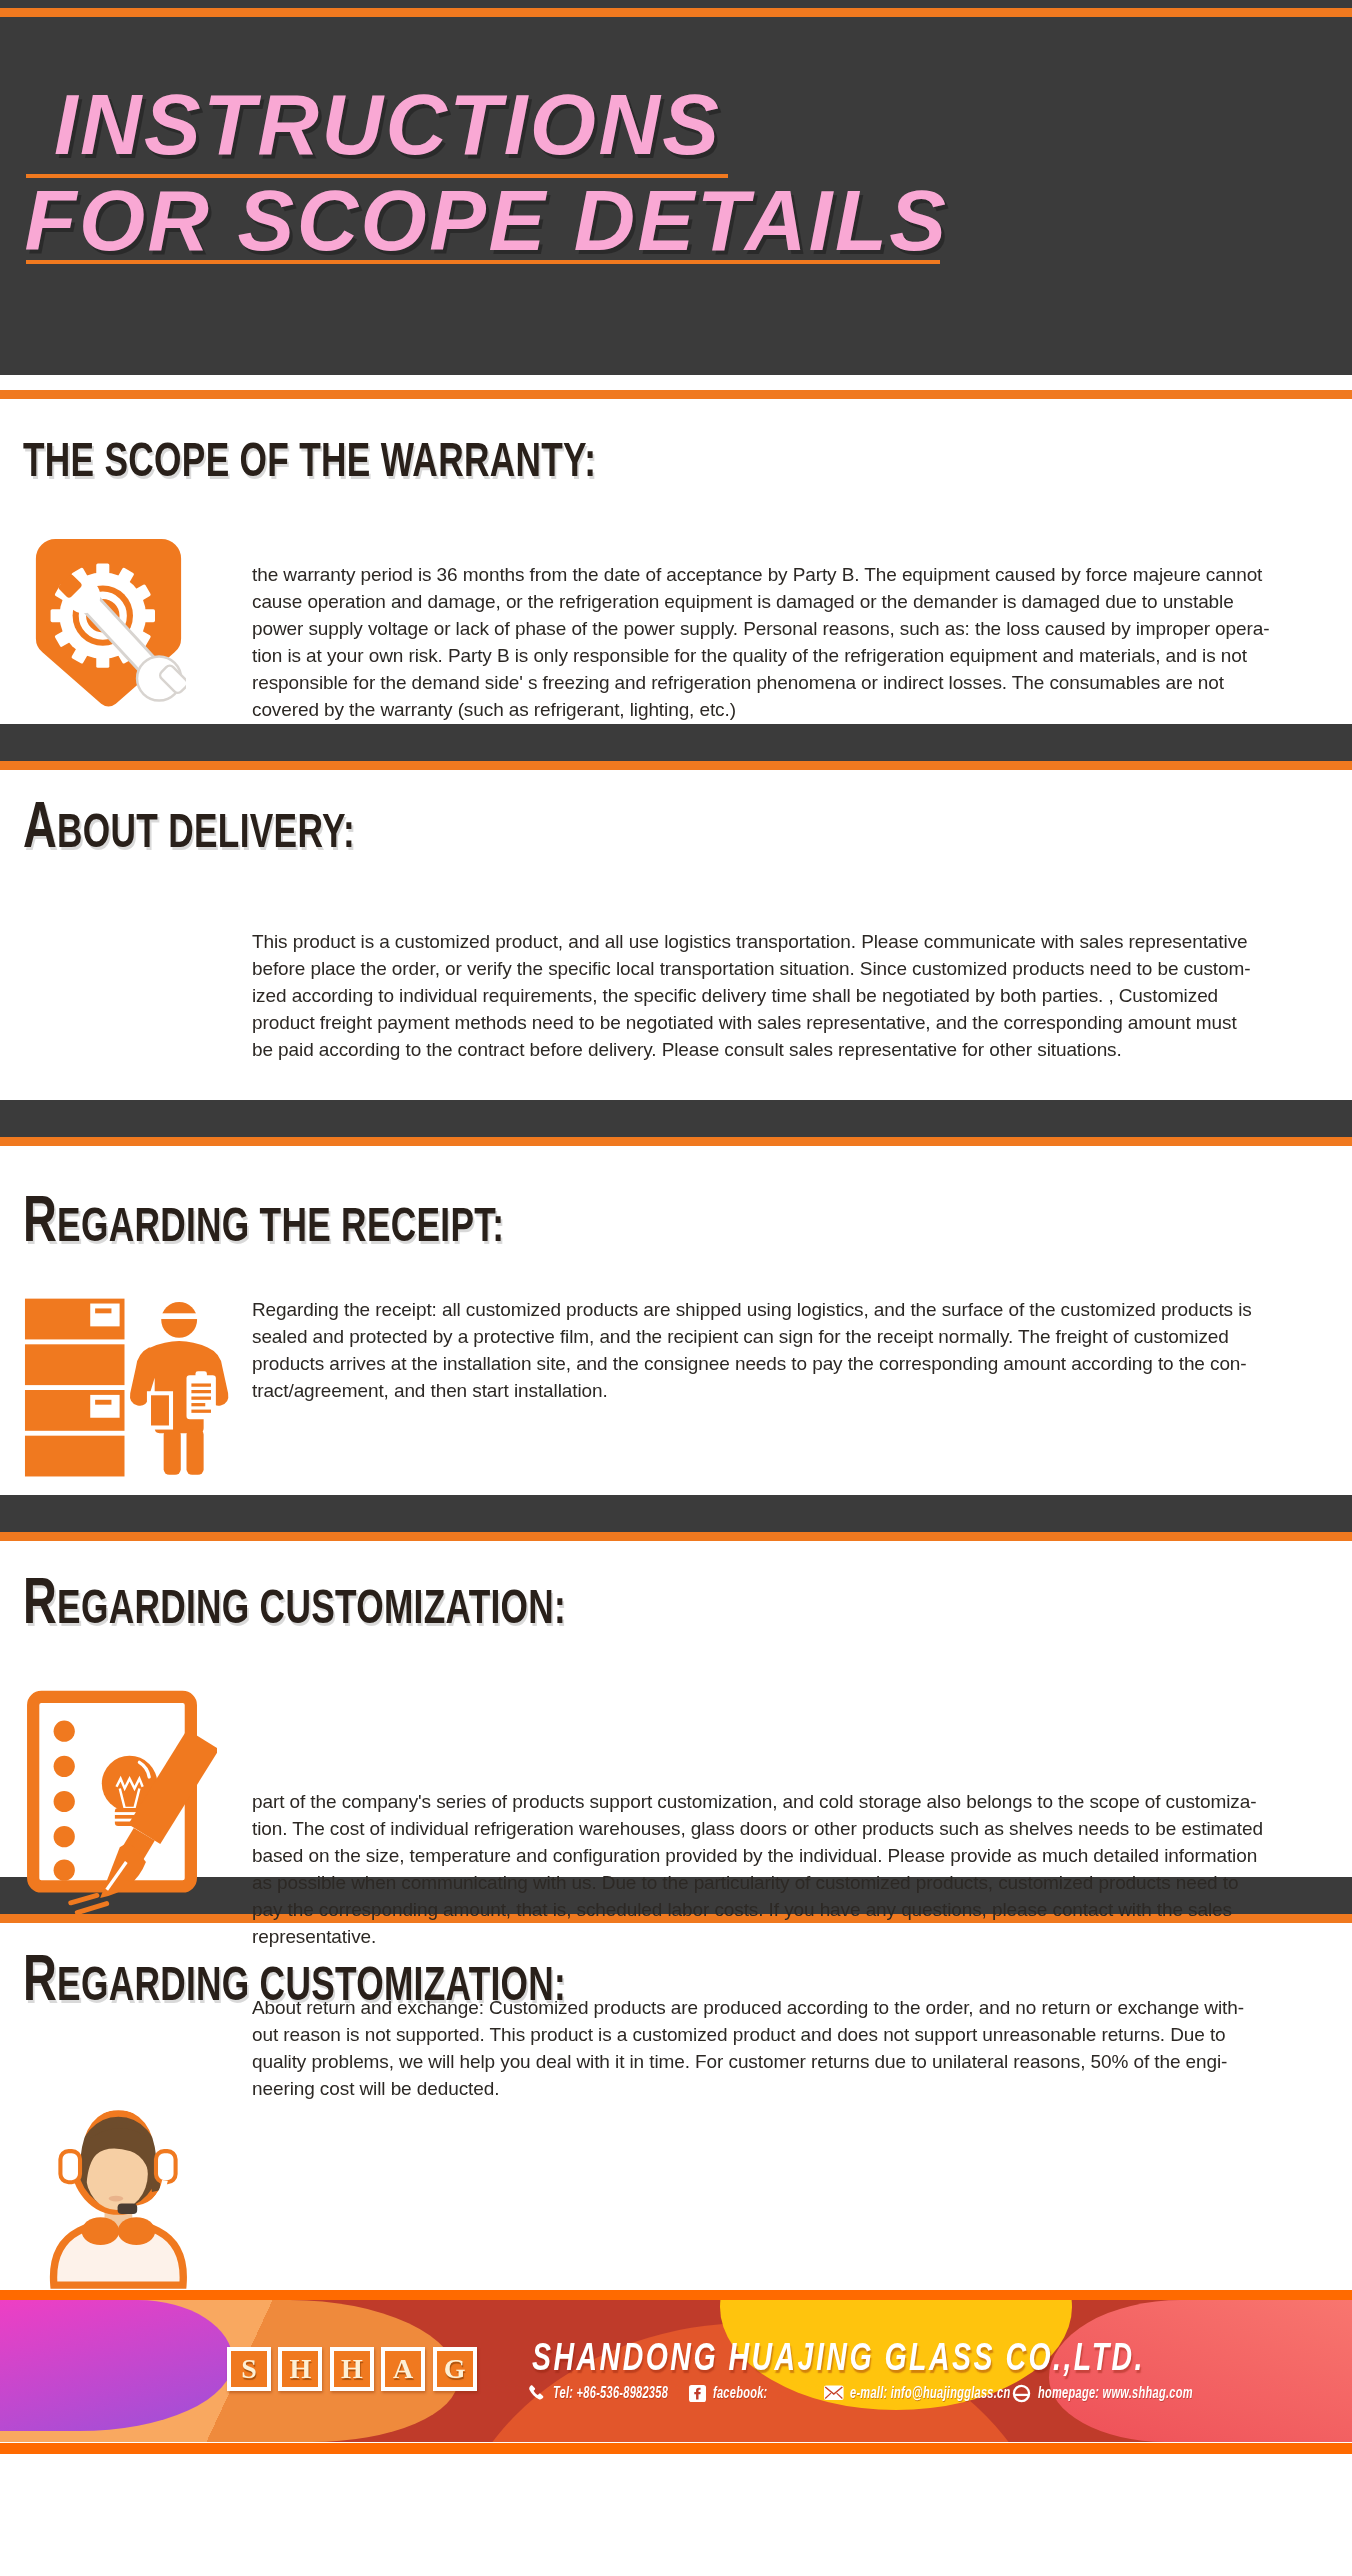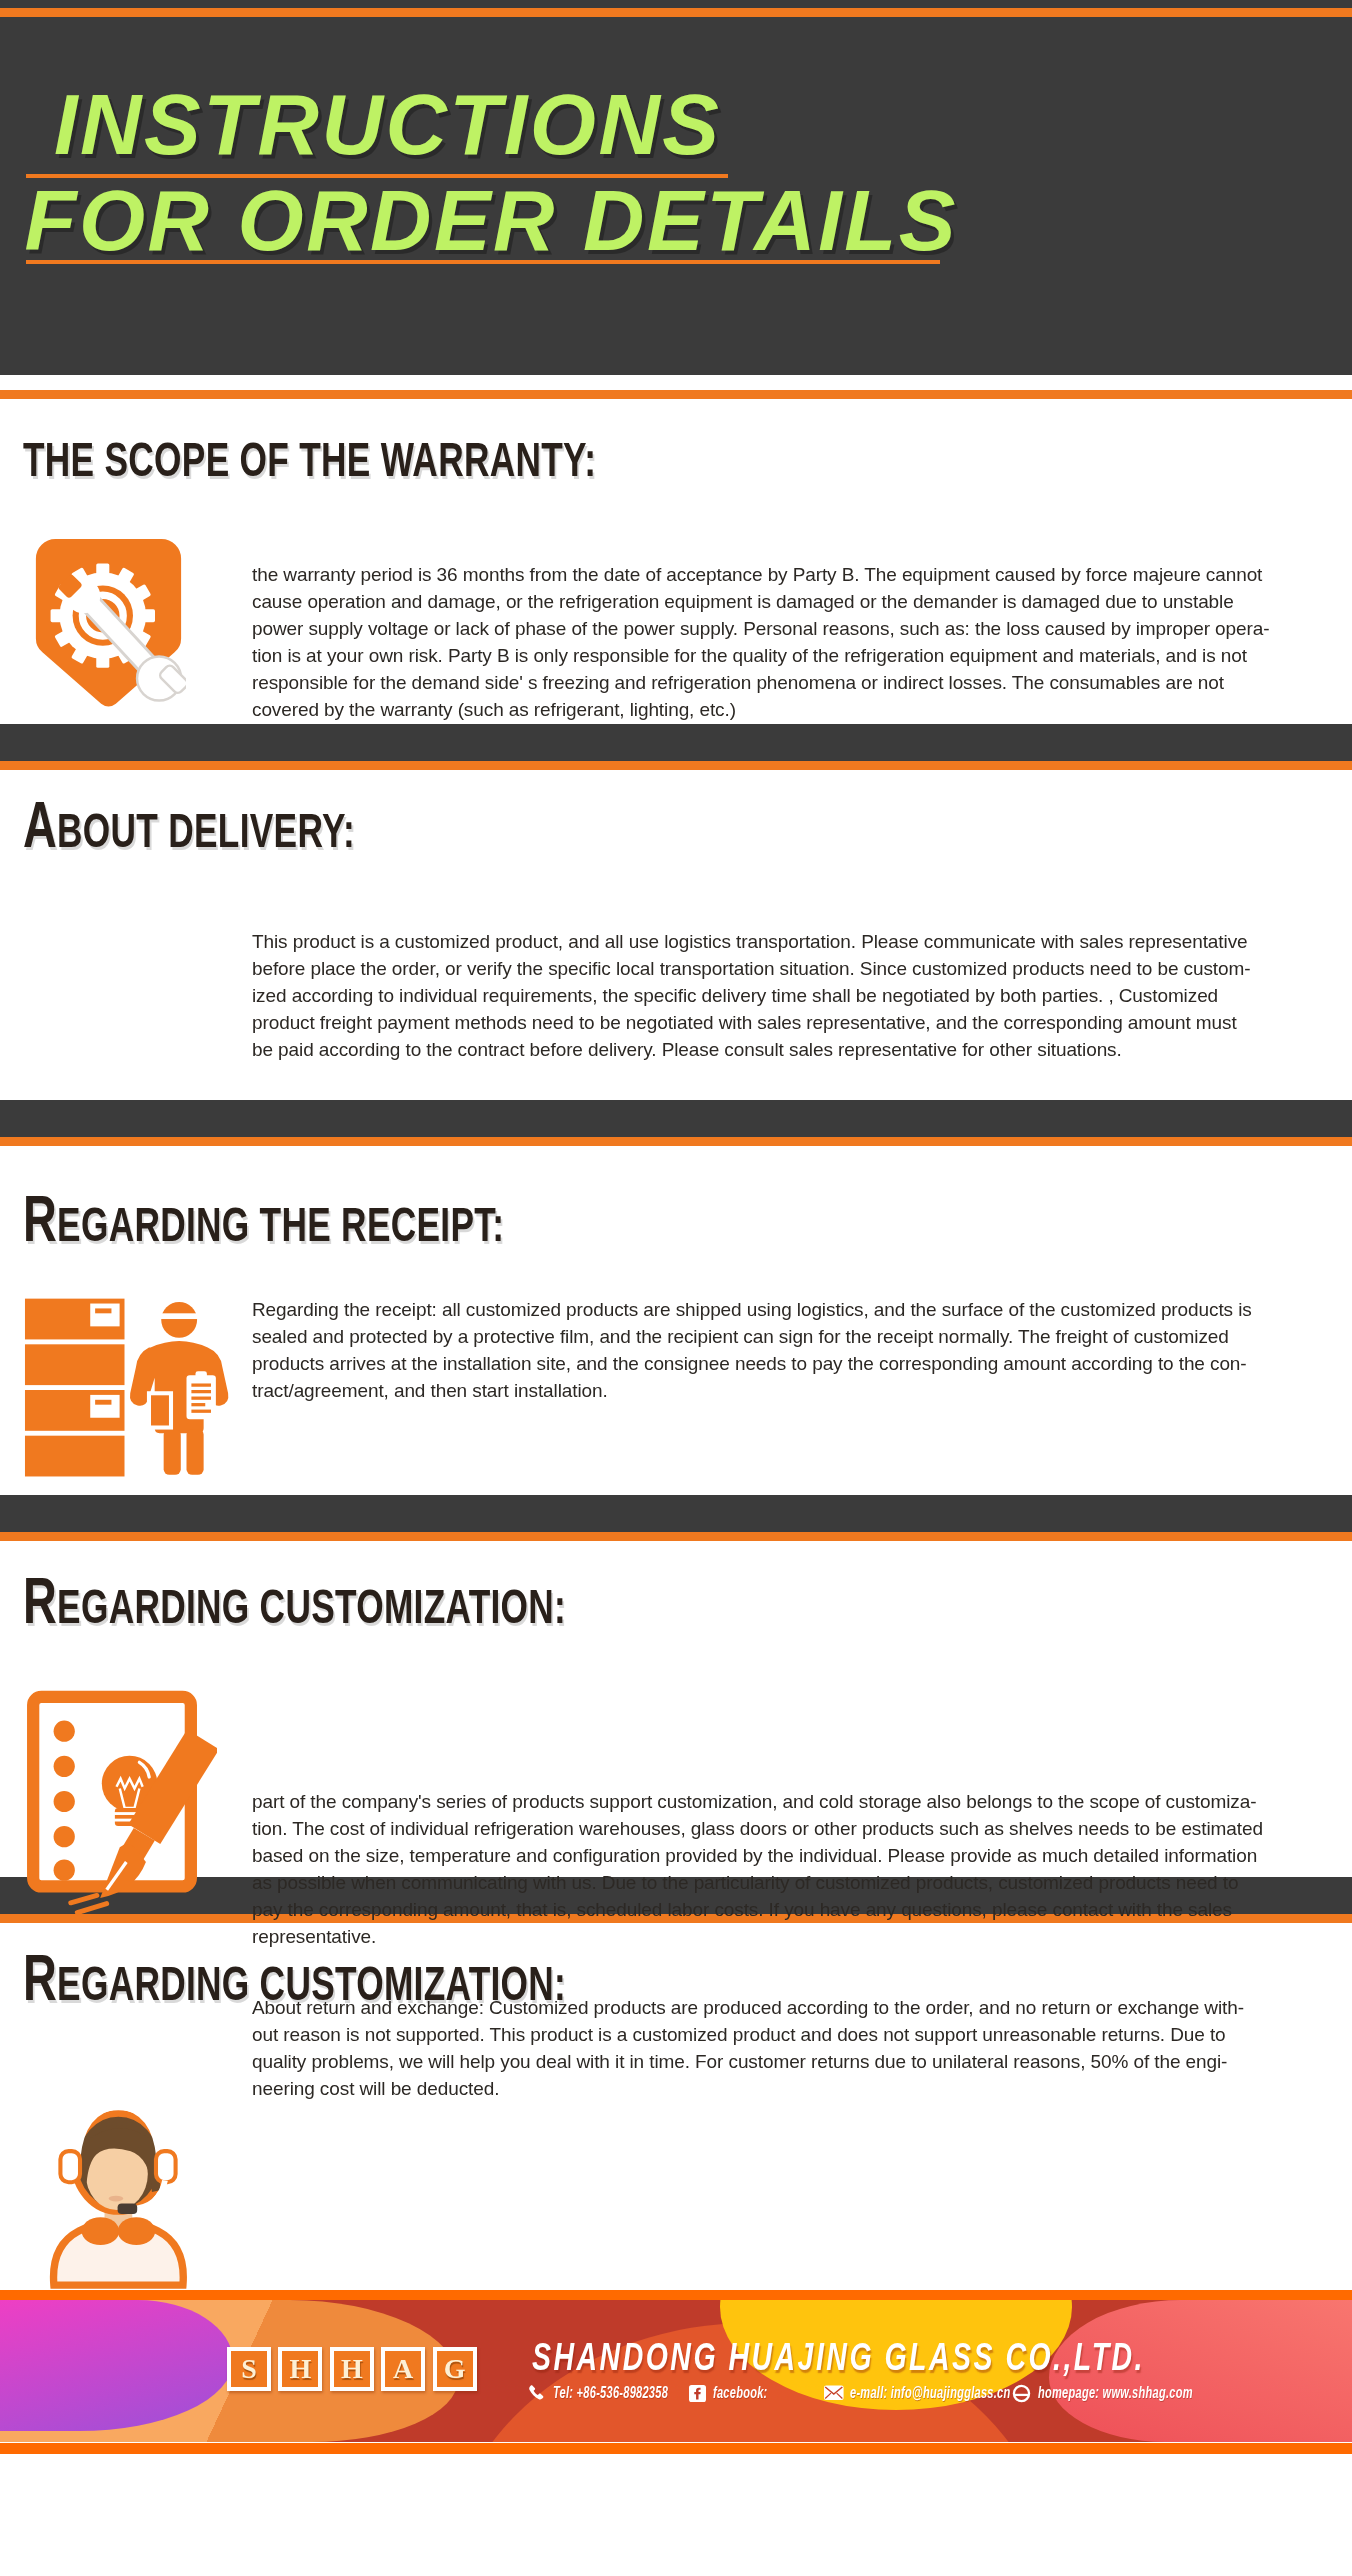--- a/index.html
+++ b/index.html
@@ -2,21 +2,21 @@
 <html style="font-size:13px"><head>
 <meta charset="utf-8">
 <style>
   html,body{margin:0;padding:0;background:#fff;}
   .page{position:relative;width:1353px;height:2576px;background:#fff;overflow:hidden;
         font-family:"Liberation Sans",sans-serif;}
 
   
   .header-band{position:absolute;left:0;top:0;width:1353px;height:375px;background:#3b3b3b;}
   .top-strip{position:absolute;left:0;top:8.2px;width:1353px;height:9px;background:#f0791f;}
-  .main-title{position:absolute;color:#bef264;font-weight:700;font-style:italic;
+  .main-title{position:absolute;color:#f9a8d4;font-weight:700;font-style:italic;
               font-size:85px;line-height:1;letter-spacing:2.5px;white-space:nowrap;
               text-shadow:3.3px 4.1px 0 rgba(30,30,30,.55);}
   .title-1{left:54px;top:82px;}
   .title-2{left:24.5px;top:178px;}
   .title-underline{position:absolute;height:4.1px;background:#f0791f;}
   .u1{left:26px;top:174px;width:702px;}
   .u2{left:26px;top:260px;width:914px;}
 
   
   .sep-band{position:absolute;left:0;width:1353px;height:37px;background:#3b3b3b;}
@@ -68,21 +68,21 @@
 </style>
 </head>
 <body>
 
 <div class="page">
 
   <div class="header-band">
     <div class="top-strip"></div>
     <div class="main-title title-1">INSTRUCTIONS</div>
     <div class="title-underline u1"></div>
-    <div class="main-title title-2">FOR ORDER DETAILS</div>
+    <div class="main-title title-2">FOR SCOPE DETAILS</div>
     <div class="title-underline u2"></div>
   </div>
 
   <div class="sep-bar" style="top:390px"></div>
   <div class="sep-band" style="top:724px"></div>
   <div class="sep-bar" style="top:761px"></div>
   <div class="sep-band" style="top:1100px"></div>
   <div class="sep-bar" style="top:1137px"></div>
   <div class="sep-band" style="top:1495px"></div>
   <div class="sep-bar" style="top:1532px"></div>

